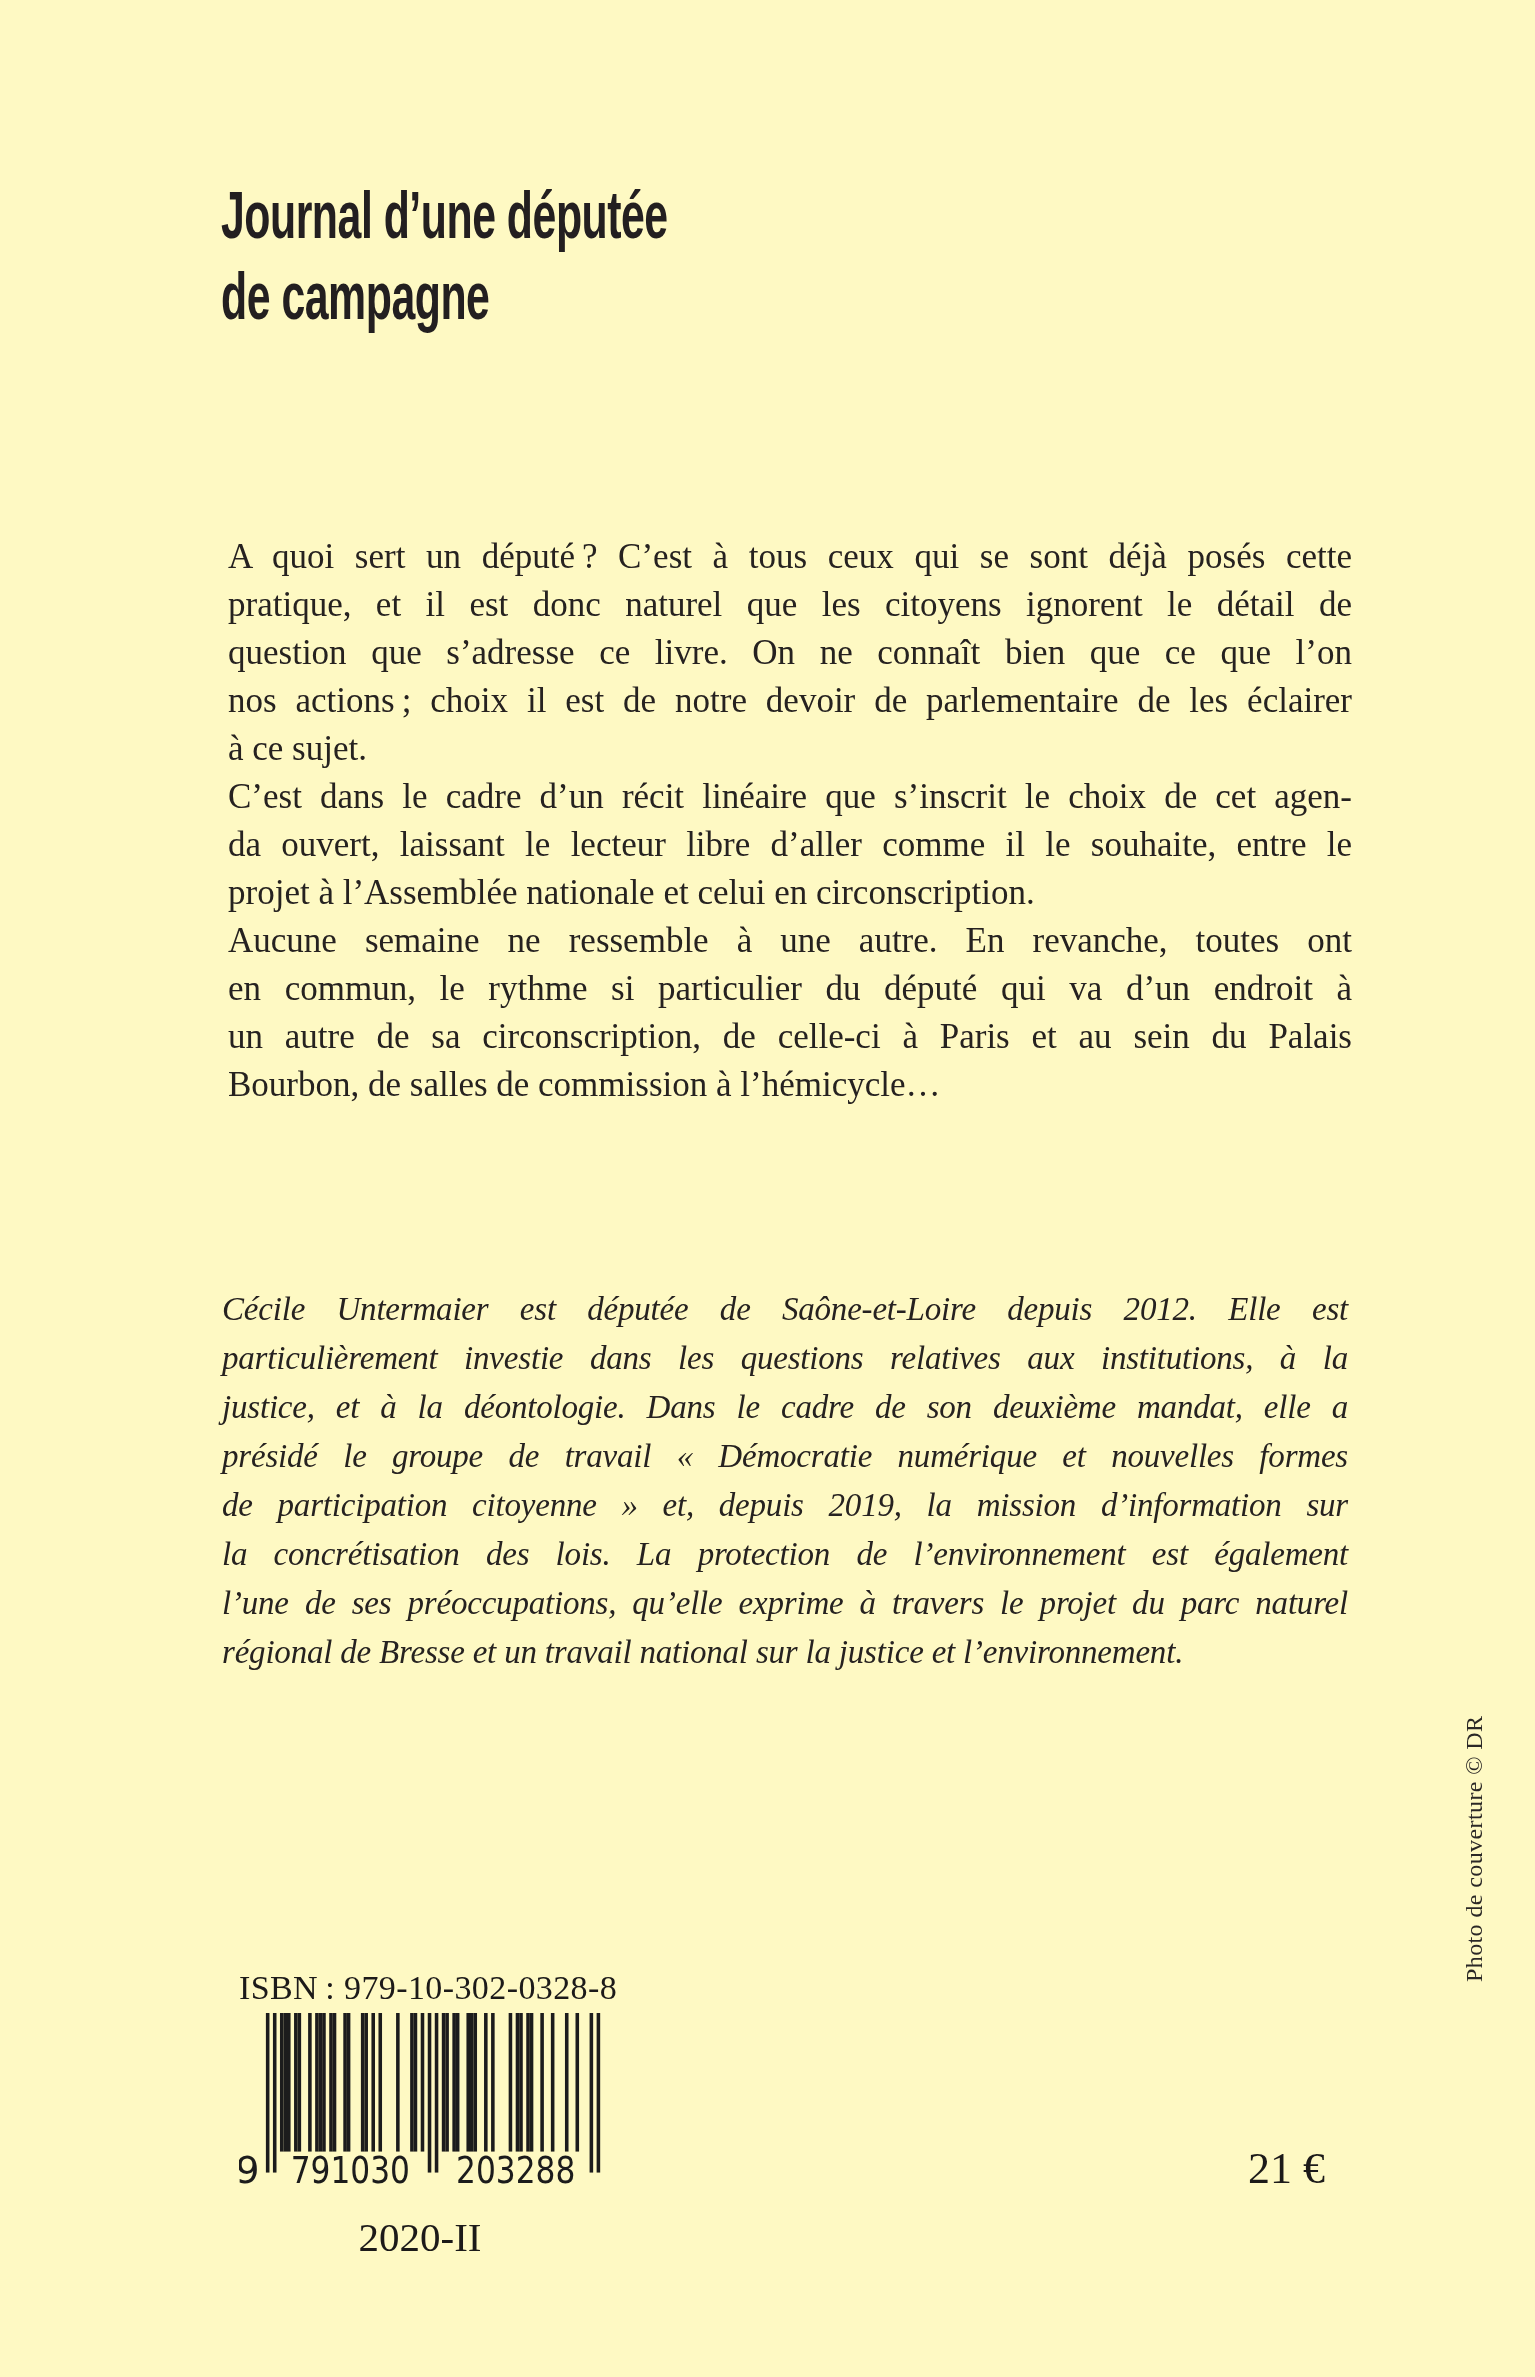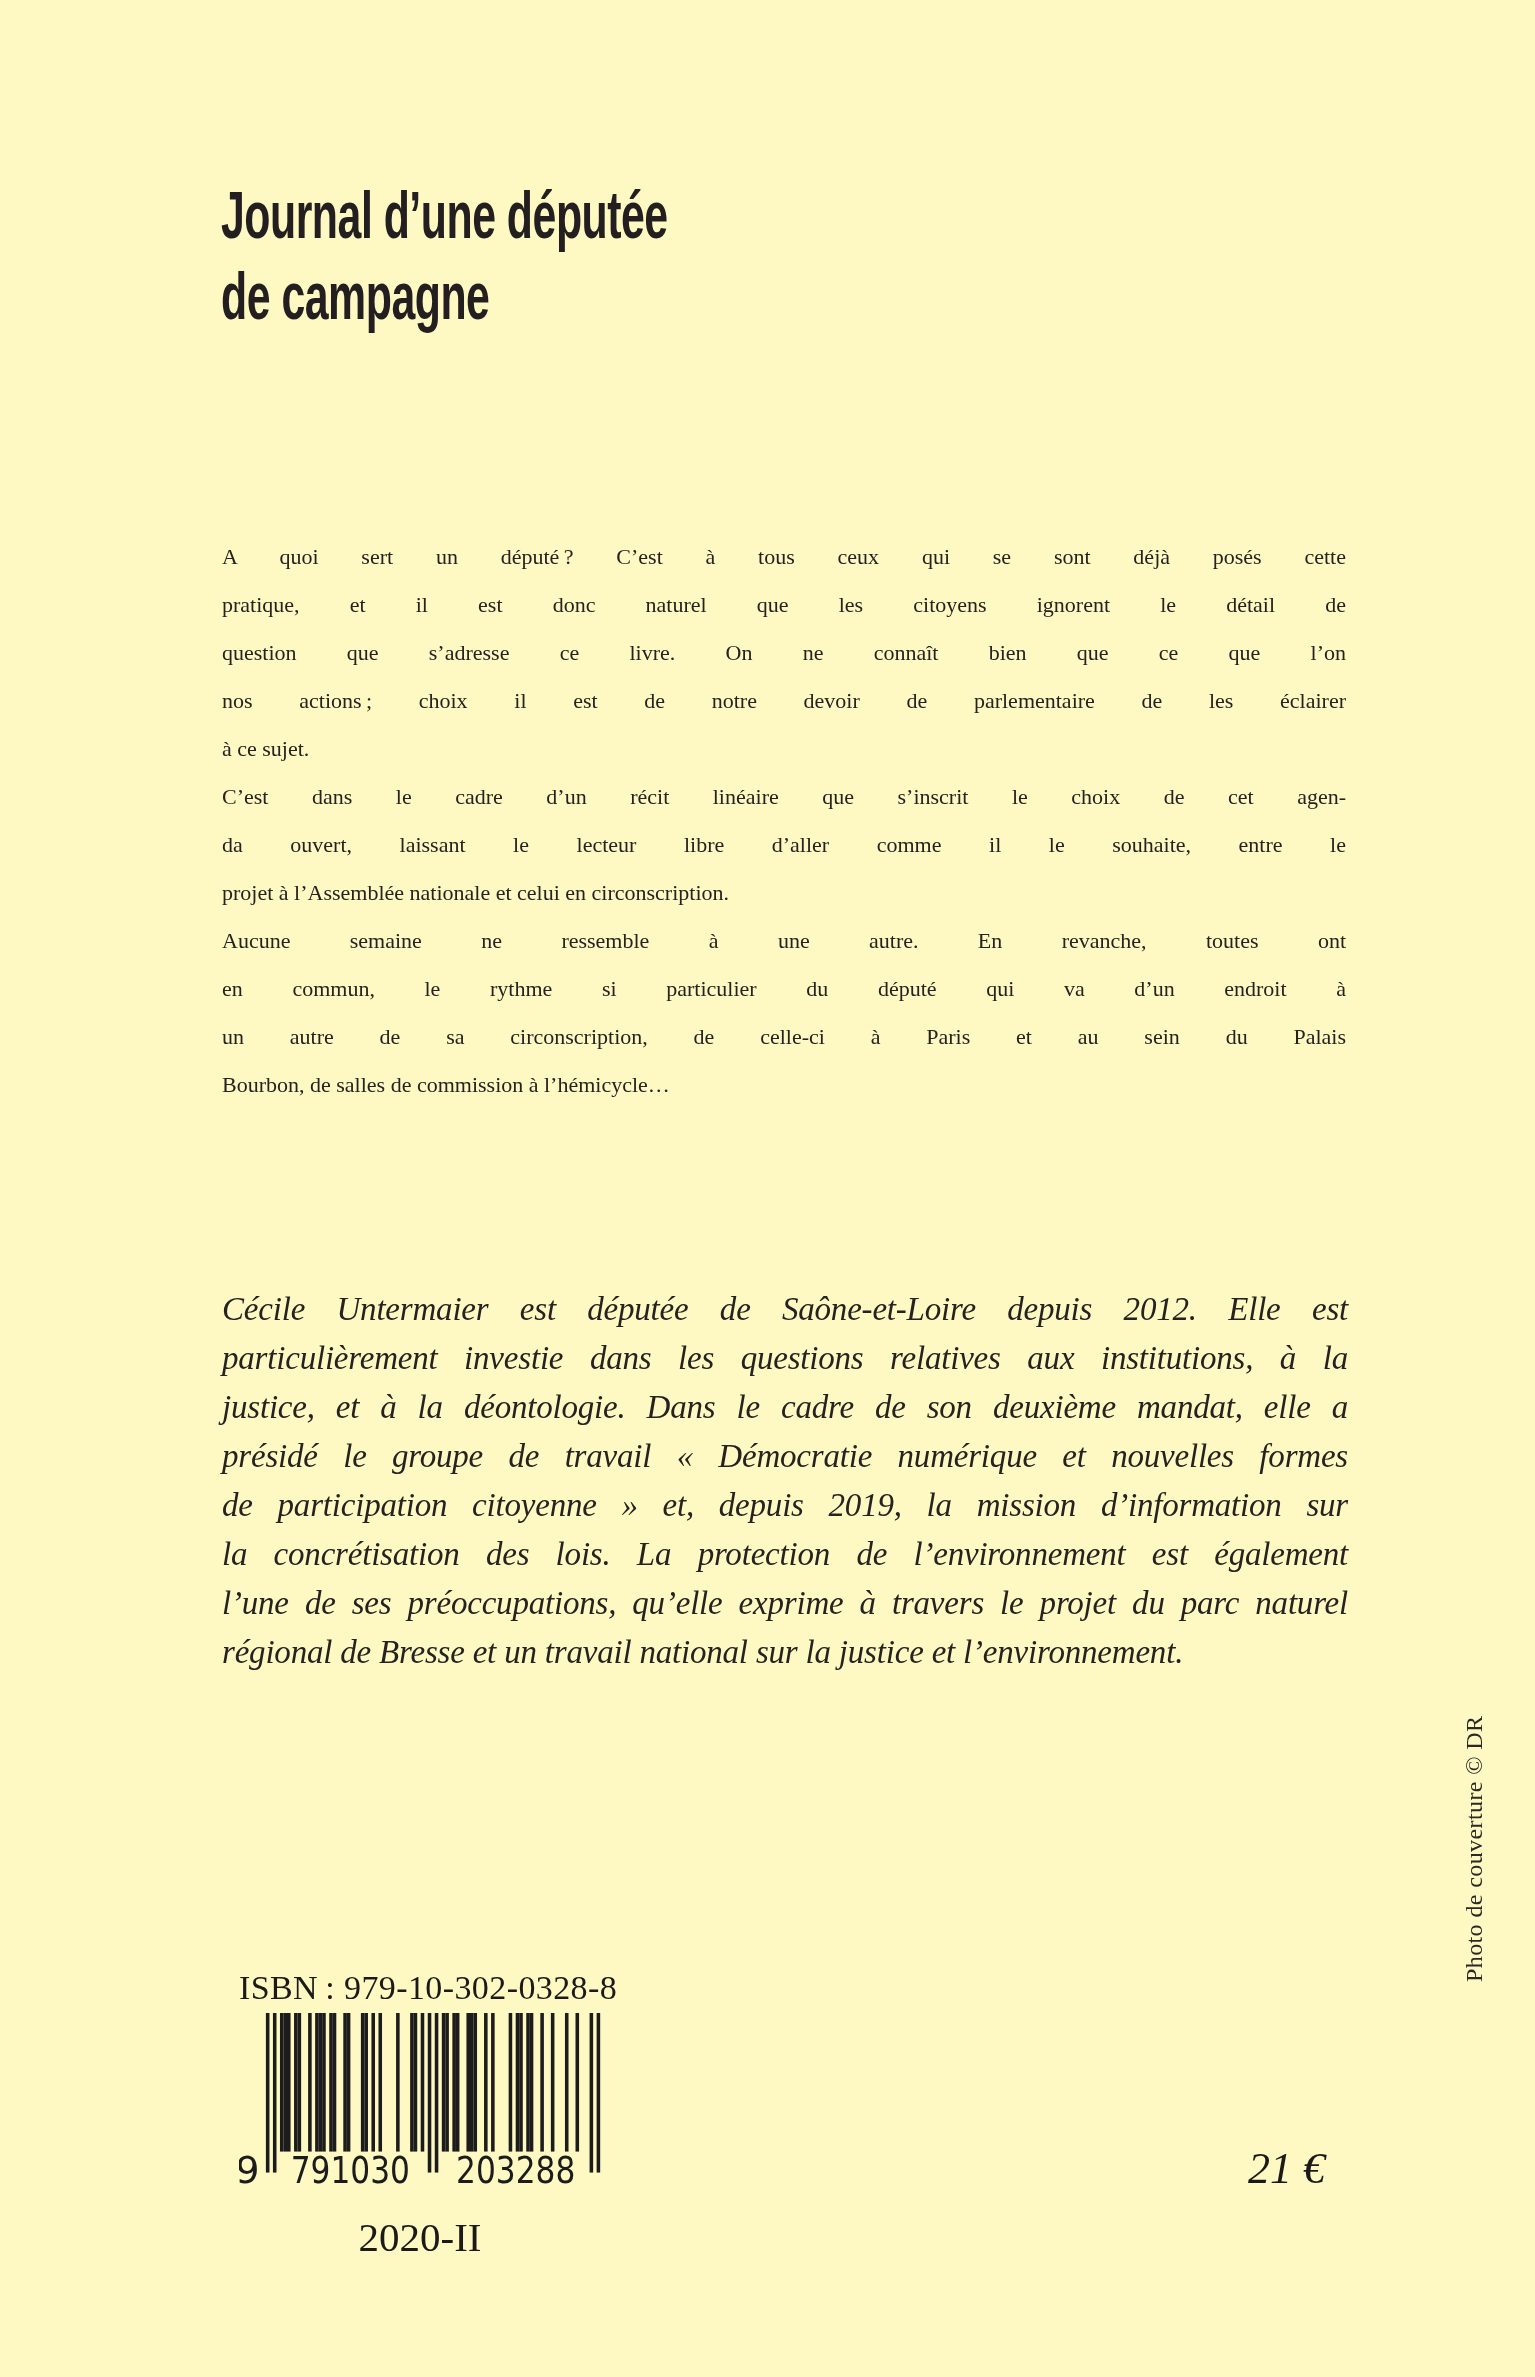--- a/index.html
+++ b/index.html
@@ -17,22 +17,22 @@
     font-family:"Liberation Sans", sans-serif;
     font-weight:700;
     font-size:67px; line-height:81px;
     letter-spacing:-0.8px;
     transform:scaleX(0.64);
     transform-origin:0 0;
     white-space:nowrap;
     color:#231f20;
   }
   .synopsis {
-    position:absolute; left:222px; top:533px; width:1124px;
-    font-size:22px; line-height:48px;
+    position:absolute; left:228px; top:533px; width:1124px;
+    font-size:35px; line-height:48px;
     color:#262220;
   }
   .bio {
     position:absolute; left:222px; top:1285px; width:1126px;
     font-size:33px; line-height:49px;
     font-style:italic;
     letter-spacing:-0.2px;
     color:#262220;
   }
   .jline { text-align:justify; text-align-last:justify; }
@@ -56,21 +56,20 @@
     position:absolute; left:239px; top:2213px; width:362px;
     text-align:center;
     font-size:41px;
     color:#1c1a19;
   }
   .price {
     position:absolute; left:1248px; top:2143px;
     font-size:44px;
     color:#1c1a19;
     white-space:nowrap;
-    font-style:italic;
   }
 </style>
 </head>
 <body>
 
 <div class="page">
 
   <div class="book-title">
     <div>Journal d’une députée</div>
     <div>de campagne</div>

